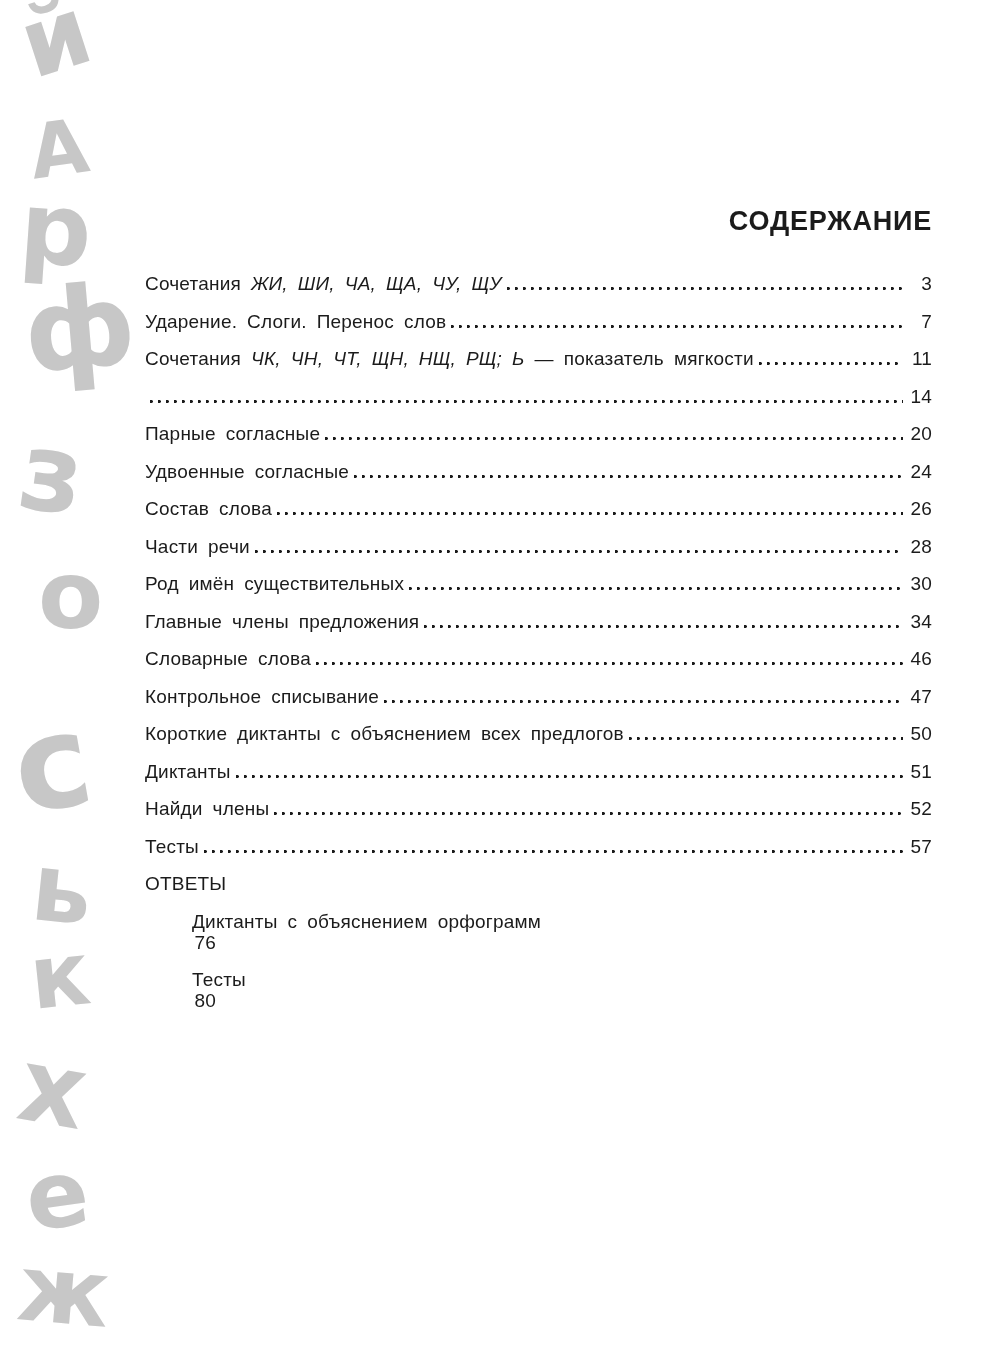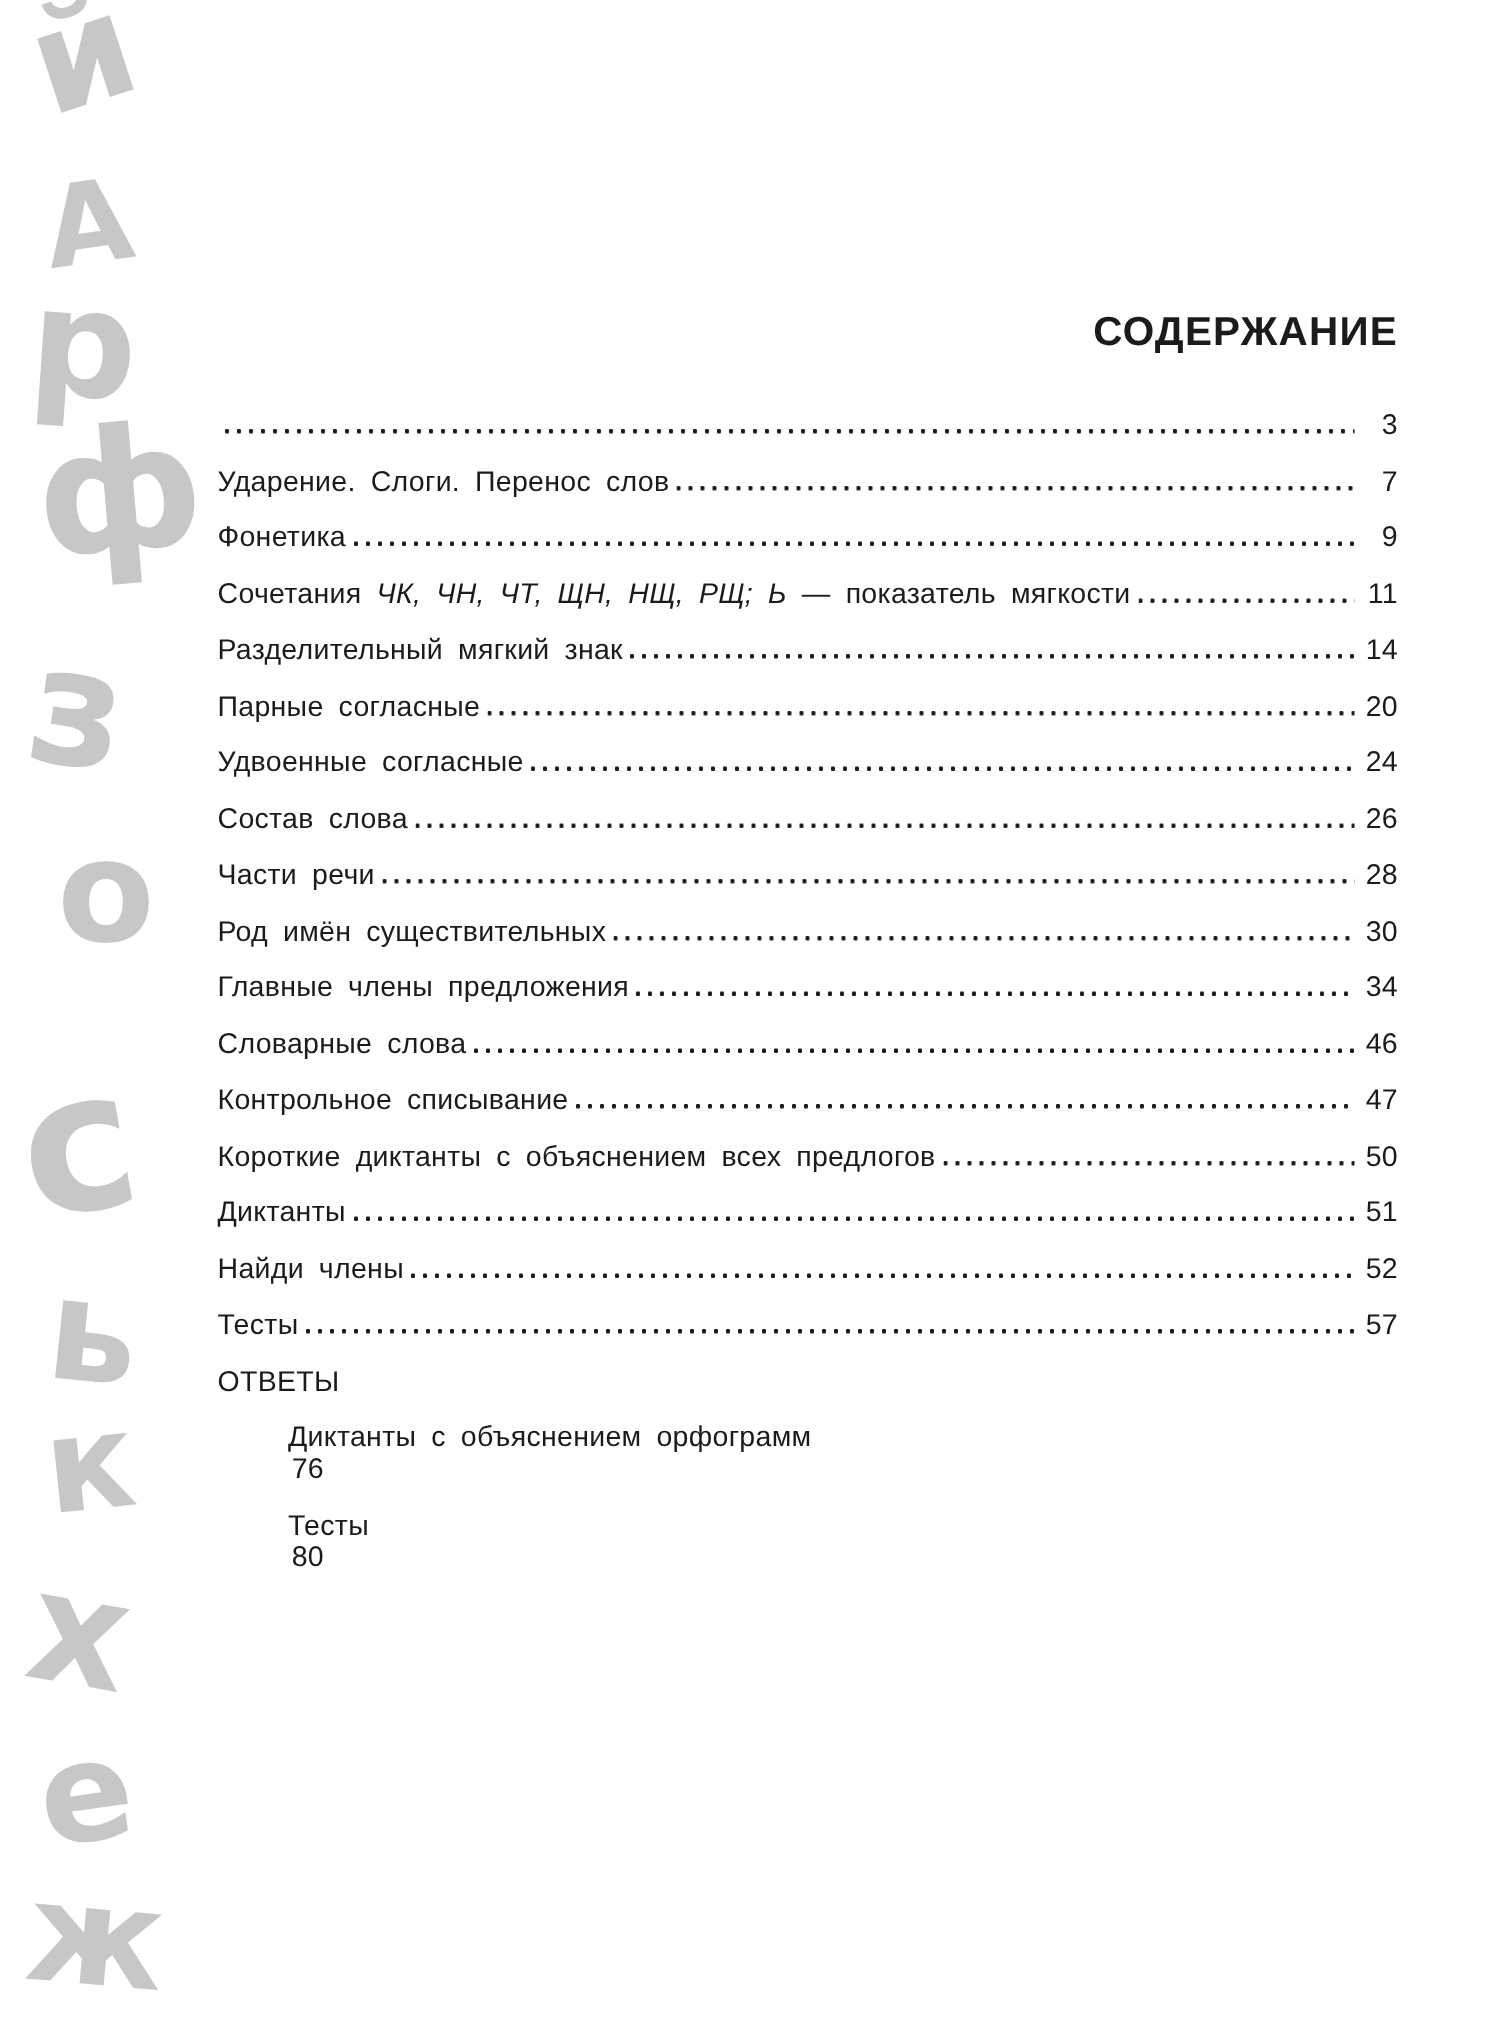--- a/index.html
+++ b/index.html
@@ -91,40 +91,35 @@
     <span class="wm-letter" style="left: 30px; top: 932px; font-size: 88px; transform: rotate(-6deg); color: rgb(199, 199, 199);">к</span>
     <span class="wm-letter" style="left: 20px; top: 1038px; font-size: 102px; transform: rotate(10deg); color: rgb(199, 199, 199);">х</span>
     <span class="wm-letter" style="left: 26px; top: 1150px; font-size: 92px; transform: rotate(-8deg); color: rgb(199, 199, 199);">е</span>
     <span class="wm-letter" style="left: 18px; top: 1246px; font-size: 92px; transform: rotate(5deg); color: rgb(199, 199, 199);">ж</span>
   </div>
 
 <div class="content">
   <h1 class="title">СОДЕРЖАНИЕ</h1>
   <div class="toc">
       <div class="toc-row">
+        <span class="toc-label"><span>Сочетания </span><span class="it">ЖИ, ШИ, ЧА, ЩА, ЧУ, ЩУ</span></span>
         <span class="dots"></span>
         <span class="pagenum">3</span>
       </div>
       <div class="toc-row">
         <span class="toc-label"><span>Ударение. Слоги. Перенос слов</span></span>
         <span class="dots"></span>
         <span class="pagenum">7</span>
       </div>
       <div class="toc-row">
-        <span class="toc-label"><span>Фонетика</span></span>
-        <span class="dots"></span>
-        <span class="pagenum">9</span>
-      </div>
-      <div class="toc-row">
         <span class="toc-label"><span>Сочетания </span><span class="it">ЧК, ЧН, ЧТ, ЩН, НЩ, РЩ; Ь</span><span> — показатель мягкости</span></span>
         <span class="dots"></span>
         <span class="pagenum">11</span>
       </div>
       <div class="toc-row">
-        <span class="toc-label"><span>Разделительный мягкий знак</span></span>
         <span class="dots"></span>
         <span class="pagenum">14</span>
       </div>
       <div class="toc-row">
         <span class="toc-label"><span>Парные согласные</span></span>
         <span class="dots"></span>
         <span class="pagenum">20</span>
       </div>
       <div class="toc-row">
         <span class="toc-label"><span>Удвоенные согласные</span></span>

